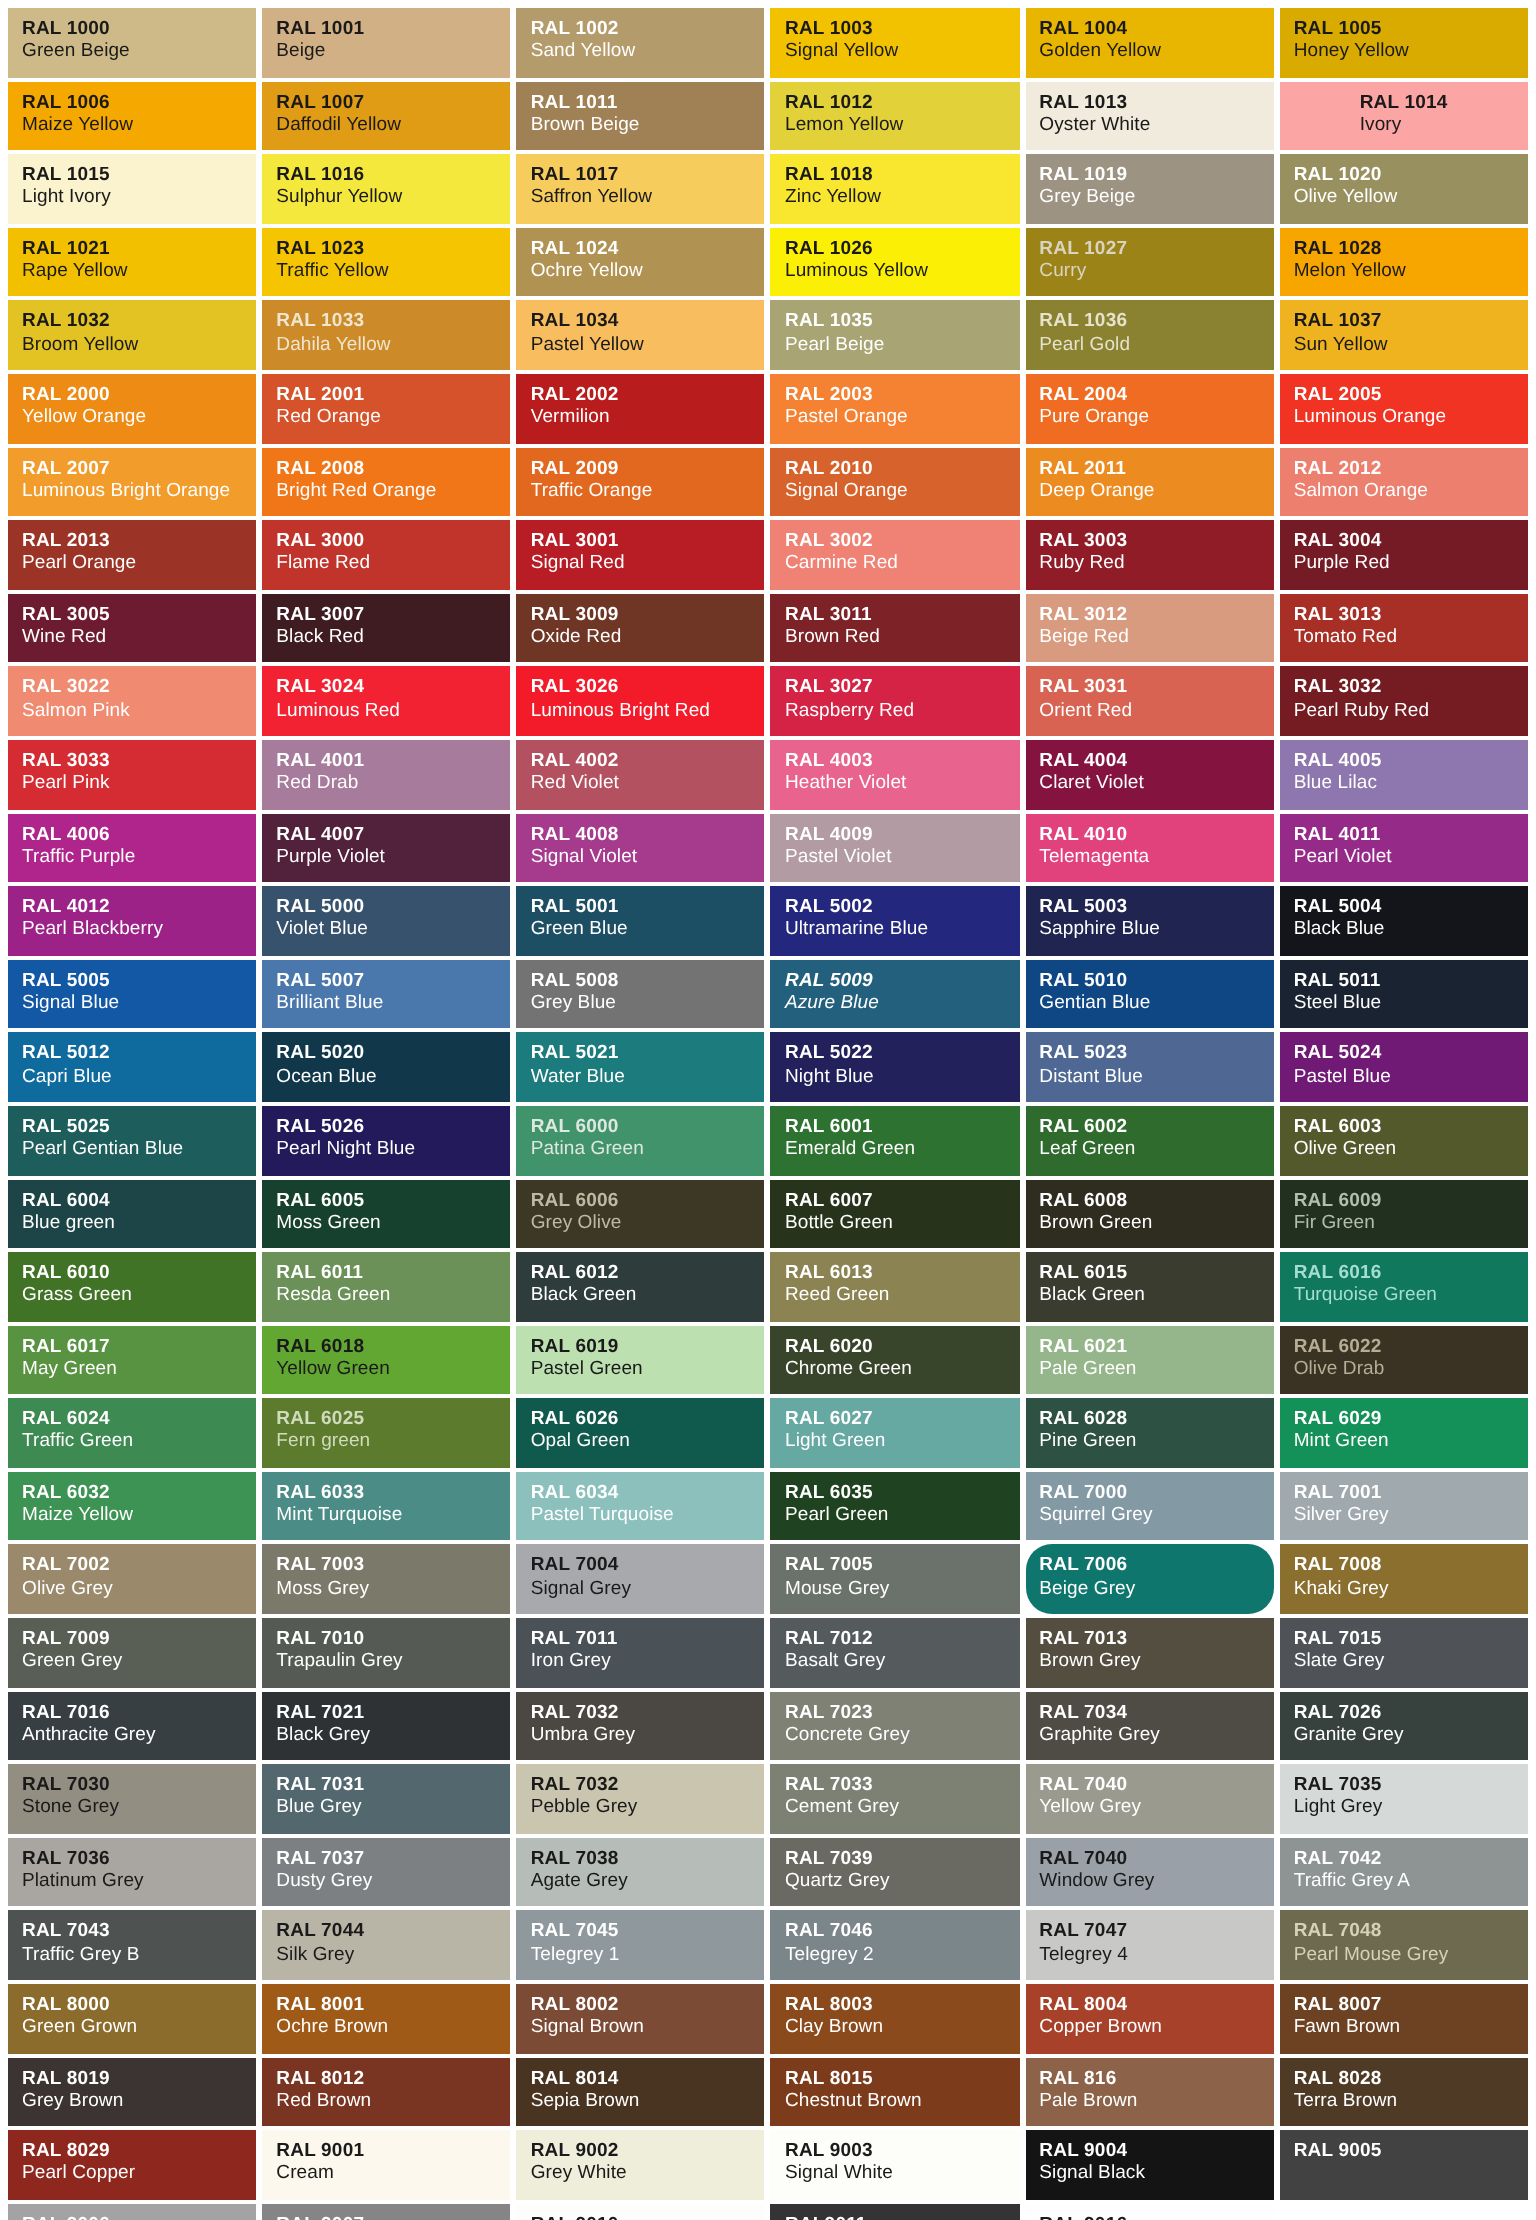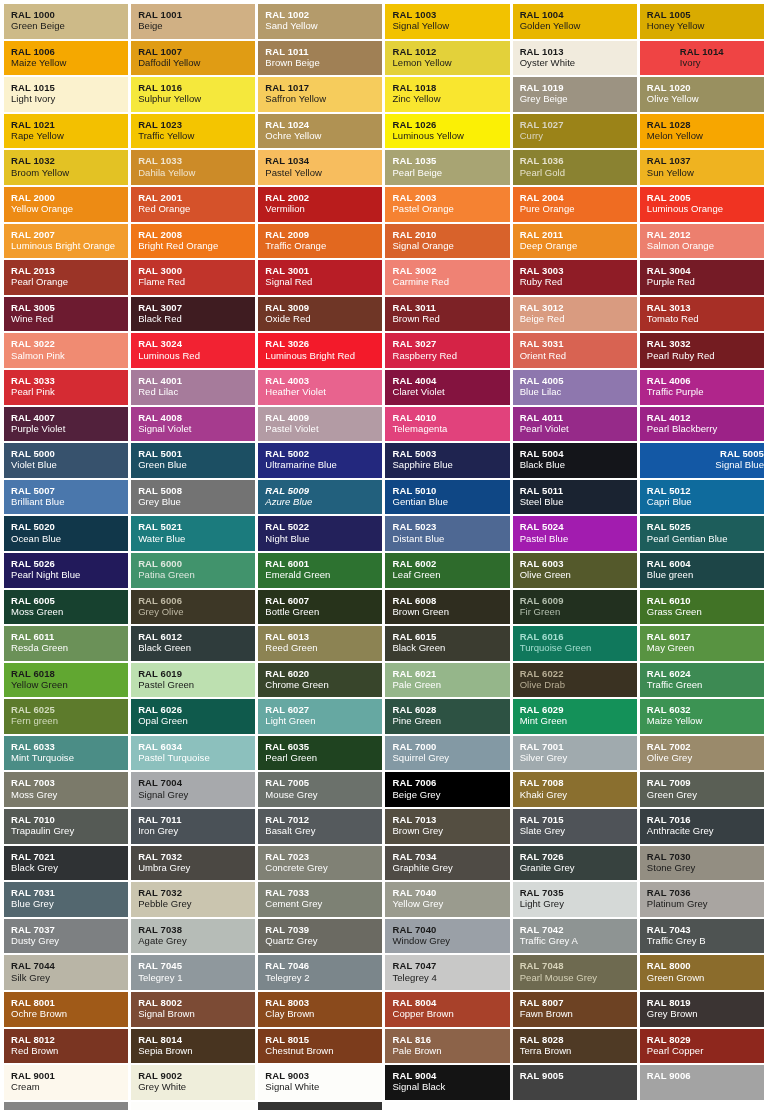--- a/index.html
+++ b/index.html
@@ -88,21 +88,21 @@
       <span class="name">Brown Beige</span>
     </div>
     <div class="swatch" style="background: rgb(227, 209, 58); color: rgb(26, 26, 26);">
       <span class="code">RAL 1012</span>
       <span class="name">Lemon Yellow</span>
     </div>
     <div class="swatch" style="background: rgb(241, 235, 221); color: rgb(26, 26, 26);">
       <span class="code">RAL 1013</span>
       <span class="name">Oyster White</span>
     </div>
-    <div class="swatch" style="background: #ef4444; color: rgb(26, 26, 26); padding-left: 40px;">
+    <div class="swatch" style="background: #fca5a5; color: rgb(26, 26, 26); padding-left: 40px;">
       <span class="code">RAL 1014</span>
       <span class="name">Ivory</span>
     </div>
     <div class="swatch" style="background: rgb(251, 242, 206); color: rgb(26, 26, 26);">
       <span class="code">RAL 1015</span>
       <span class="name">Light Ivory</span>
     </div>
     <div class="swatch" style="background: rgb(245, 232, 60); color: rgb(26, 26, 26);">
       <span class="code">RAL 1016</span>
       <span class="name">Sulphur Yellow</span>
@@ -290,21 +290,25 @@
     <div class="swatch" style="background: rgb(116, 28, 33); color: rgb(255, 255, 255);">
       <span class="code">RAL 3032</span>
       <span class="name">Pearl Ruby Red</span>
     </div>
     <div class="swatch" style="background: rgb(213, 43, 51); color: rgb(255, 255, 255);">
       <span class="code">RAL 3033</span>
       <span class="name">Pearl Pink</span>
     </div>
     <div class="swatch" style="background: rgb(166, 123, 155); color: rgb(255, 255, 255);">
       <span class="code">RAL 4001</span>
-      <span class="name">Red Lilac</span>
+      <span class="name">Red Drab</span>
+    </div>
+    <div class="swatch" style="background: rgb(179, 81, 96); color: rgb(255, 255, 255);">
+      <span class="code">RAL 4002</span>
+      <span class="name">Red Violet</span>
     </div>
     <div class="swatch" style="background: rgb(232, 99, 142); color: rgb(255, 255, 255);">
       <span class="code">RAL 4003</span>
       <span class="name">Heather Violet</span>
     </div>
     <div class="swatch" style="background: rgb(132, 19, 63); color: rgb(255, 255, 255);">
       <span class="code">RAL 4004</span>
       <span class="name">Claret Violet</span>
     </div>
     <div class="swatch" style="background: rgb(142, 119, 174); color: rgb(255, 255, 255);">
@@ -352,21 +356,21 @@
       <span class="name">Ultramarine Blue</span>
     </div>
     <div class="swatch" style="background: rgb(31, 36, 80); color: rgb(255, 255, 255);">
       <span class="code">RAL 5003</span>
       <span class="name">Sapphire Blue</span>
     </div>
     <div class="swatch" style="background: rgb(20, 21, 26); color: rgb(255, 255, 255);">
       <span class="code">RAL 5004</span>
       <span class="name">Black Blue</span>
     </div>
-    <div class="swatch" style="background: rgb(19, 88, 165); color: rgb(255, 255, 255); text-align: right;">
+    <div class="swatch" style="background: rgb(19, 88, 165); color: rgb(255, 255, 255);">
       <span class="code">RAL 5005</span>
       <span class="name">Signal Blue</span>
     </div>
     <div class="swatch" style="background: rgb(74, 119, 172); color: rgb(255, 255, 255);">
       <span class="code">RAL 5007</span>
       <span class="name">Brilliant Blue</span>
     </div>
     <div class="swatch" style="background: #737373; color: rgb(255, 255, 255);">
       <span class="code">RAL 5008</span>
       <span class="name">Grey Blue</span>
@@ -396,21 +400,21 @@
       <span class="name">Water Blue</span>
     </div>
     <div class="swatch" style="background: rgb(35, 33, 91); color: rgb(255, 255, 255);">
       <span class="code">RAL 5022</span>
       <span class="name">Night Blue</span>
     </div>
     <div class="swatch" style="background: rgb(78, 104, 147); color: rgb(255, 255, 255);">
       <span class="code">RAL 5023</span>
       <span class="name">Distant Blue</span>
     </div>
-    <div class="swatch" style="background: #a21caf; color: rgb(255, 255, 255);">
+    <div class="swatch" style="background: #701a75; color: rgb(255, 255, 255);">
       <span class="code">RAL 5024</span>
       <span class="name">Pastel Blue</span>
     </div>
     <div class="swatch" style="background: rgb(29, 93, 91); color: rgb(255, 255, 255);">
       <span class="code">RAL 5025</span>
       <span class="name">Pearl Gentian Blue</span>
     </div>
     <div class="swatch" style="background: rgb(34, 26, 91); color: rgb(255, 255, 255);">
       <span class="code">RAL 5026</span>
       <span class="name">Pearl Night Blue</span>
@@ -560,21 +564,21 @@
       <span class="name">Moss Grey</span>
     </div>
     <div class="swatch" style="background: rgb(167, 169, 172); color: rgb(26, 26, 26);">
       <span class="code">RAL 7004</span>
       <span class="name">Signal Grey</span>
     </div>
     <div class="swatch" style="background: rgb(107, 113, 107); color: rgb(255, 255, 255);">
       <span class="code">RAL 7005</span>
       <span class="name">Mouse Grey</span>
     </div>
-    <div class="swatch" style="background: #000000; color: rgb(255, 255, 255);">
+    <div class="swatch" style="background: #0f766e; color: rgb(255, 255, 255); border-radius: 13px;">
       <span class="code">RAL 7006</span>
       <span class="name">Beige Grey</span>
     </div>
     <div class="swatch" style="background: rgb(138, 111, 47); color: rgb(255, 255, 255);">
       <span class="code">RAL 7008</span>
       <span class="name">Khaki Grey</span>
     </div>
     <div class="swatch" style="background: rgb(90, 95, 85); color: rgb(255, 255, 255);">
       <span class="code">RAL 7009</span>
       <span class="name">Green Grey</span>

